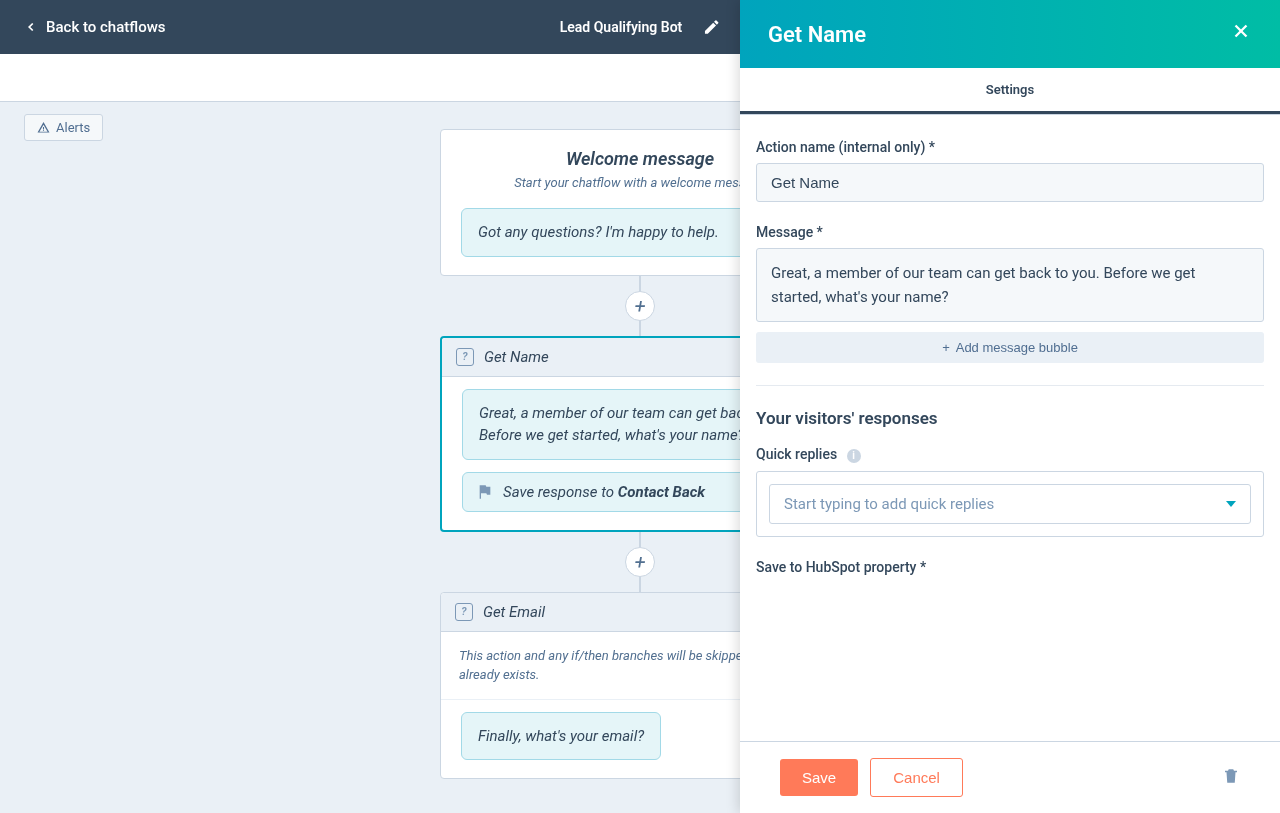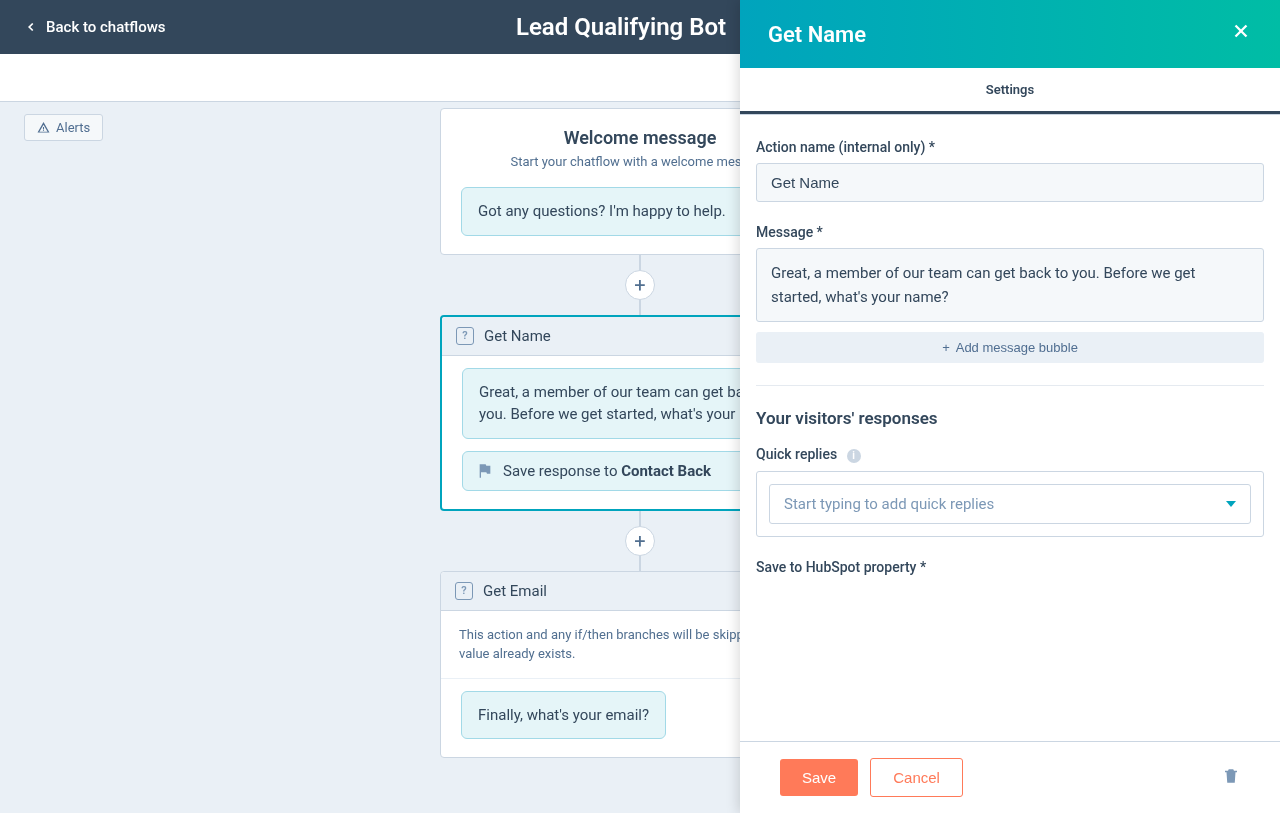--- a/index.html
+++ b/index.html
@@ -2,36 +2,36 @@
 <html><head>
 <meta charset="utf-8">
 <style>
 * { box-sizing: border-box; margin: 0; padding: 0; }
 body { font-family: -apple-system, BlinkMacSystemFont, "Segoe UI", Roboto, Helvetica, Arial, sans-serif; background: #f5f8fa; height: 813px; width: 1280px; overflow: hidden; position: relative; }
 
 
 .topbar { height: 54px; background: #33475b; color: #fff; display: flex; align-items: center; padding: 0 24px; position: relative; }
 .back { display: flex; align-items: center; gap: 8px; font-size: 15px; font-weight: 500; cursor: pointer; }
 .back svg { width: 14px; height: 14px; }
-.title-wrap { position: absolute; left: 50%; transform: translateX(-50%); display: flex; align-items: center; gap: 20px; font-size: 24px; font-weight: 600; }
+.title-wrap { position: absolute; left: 50%; transform: translateX(-50%); display: flex; align-items: center; gap: 20px; font-size: 14px; font-weight: 600; }
 
 
 .tabsbar { height: 48px; background: #fff; border-bottom: 1px solid #cbd6e2; display: flex; justify-content: center; align-items: flex-end; flex-direction: column; }
 .tab { padding: 12px 20px 12px; font-size: 15px; color: #33475b; cursor: pointer; border-bottom: 3px solid transparent; }
 .tab.active { font-weight: 600; border-bottom-color: #33475b; }
 
 
 .canvas { position: absolute; top: 102px; left: 0; right: 0; bottom: 0; background: #eaf0f6; }
 
 
 .alerts { position: absolute; top: 12px; left: 24px; border: 1px solid #cbd6e2; background: #f5f8fa; border-radius: 3px; padding: 5px 12px; font-size: 13px; color: #506e91; display: flex; align-items: center; gap: 6px; cursor: pointer; }
 .alerts svg { width: 13px; height: 13px; }
 
 
-.flow { position: absolute; left: 440px; top: 6px; width: 400px; }
+.flow { position: absolute; left: 440px; top: 27px; width: 400px; font-style: italic; }
 .card { background: #fff; border: 1px solid #cbd6e2; border-radius: 4px; margin-bottom: 0; }
 .card.selected { border: 2px solid #00a4bd; }
 .card-head { padding: 18px 20px 6px; text-align: center; }
 .card-head h3 { font-size: 18px; color: #33475b; font-weight: 600; margin-bottom: 6px; }
 .card-head p { font-size: 13px; color: #516f90; }
 .card-body { padding: 12px 20px 18px; }
 .card-title-row { padding: 10px 14px; background: #eaf0f6; border-bottom: 1px solid #cbd6e2; display: flex; align-items: center; gap: 10px; border-radius: 4px 4px 0 0; }
 .card-title-row span { font-size: 15px; color: #33475b; }
 .qmark { width: 18px; height: 18px; border: 1px solid #7c98b6; border-radius: 3px; display: flex; align-items: center; justify-content: center; font-size: 11px; color: #7c98b6; font-weight: 600; }
 .bubble { background: #e5f5f8; border: 1px solid #a2d9e7; border-radius: 6px; padding: 12px 16px; font-size: 15px; color: #33475b; line-height: 1.5; }

